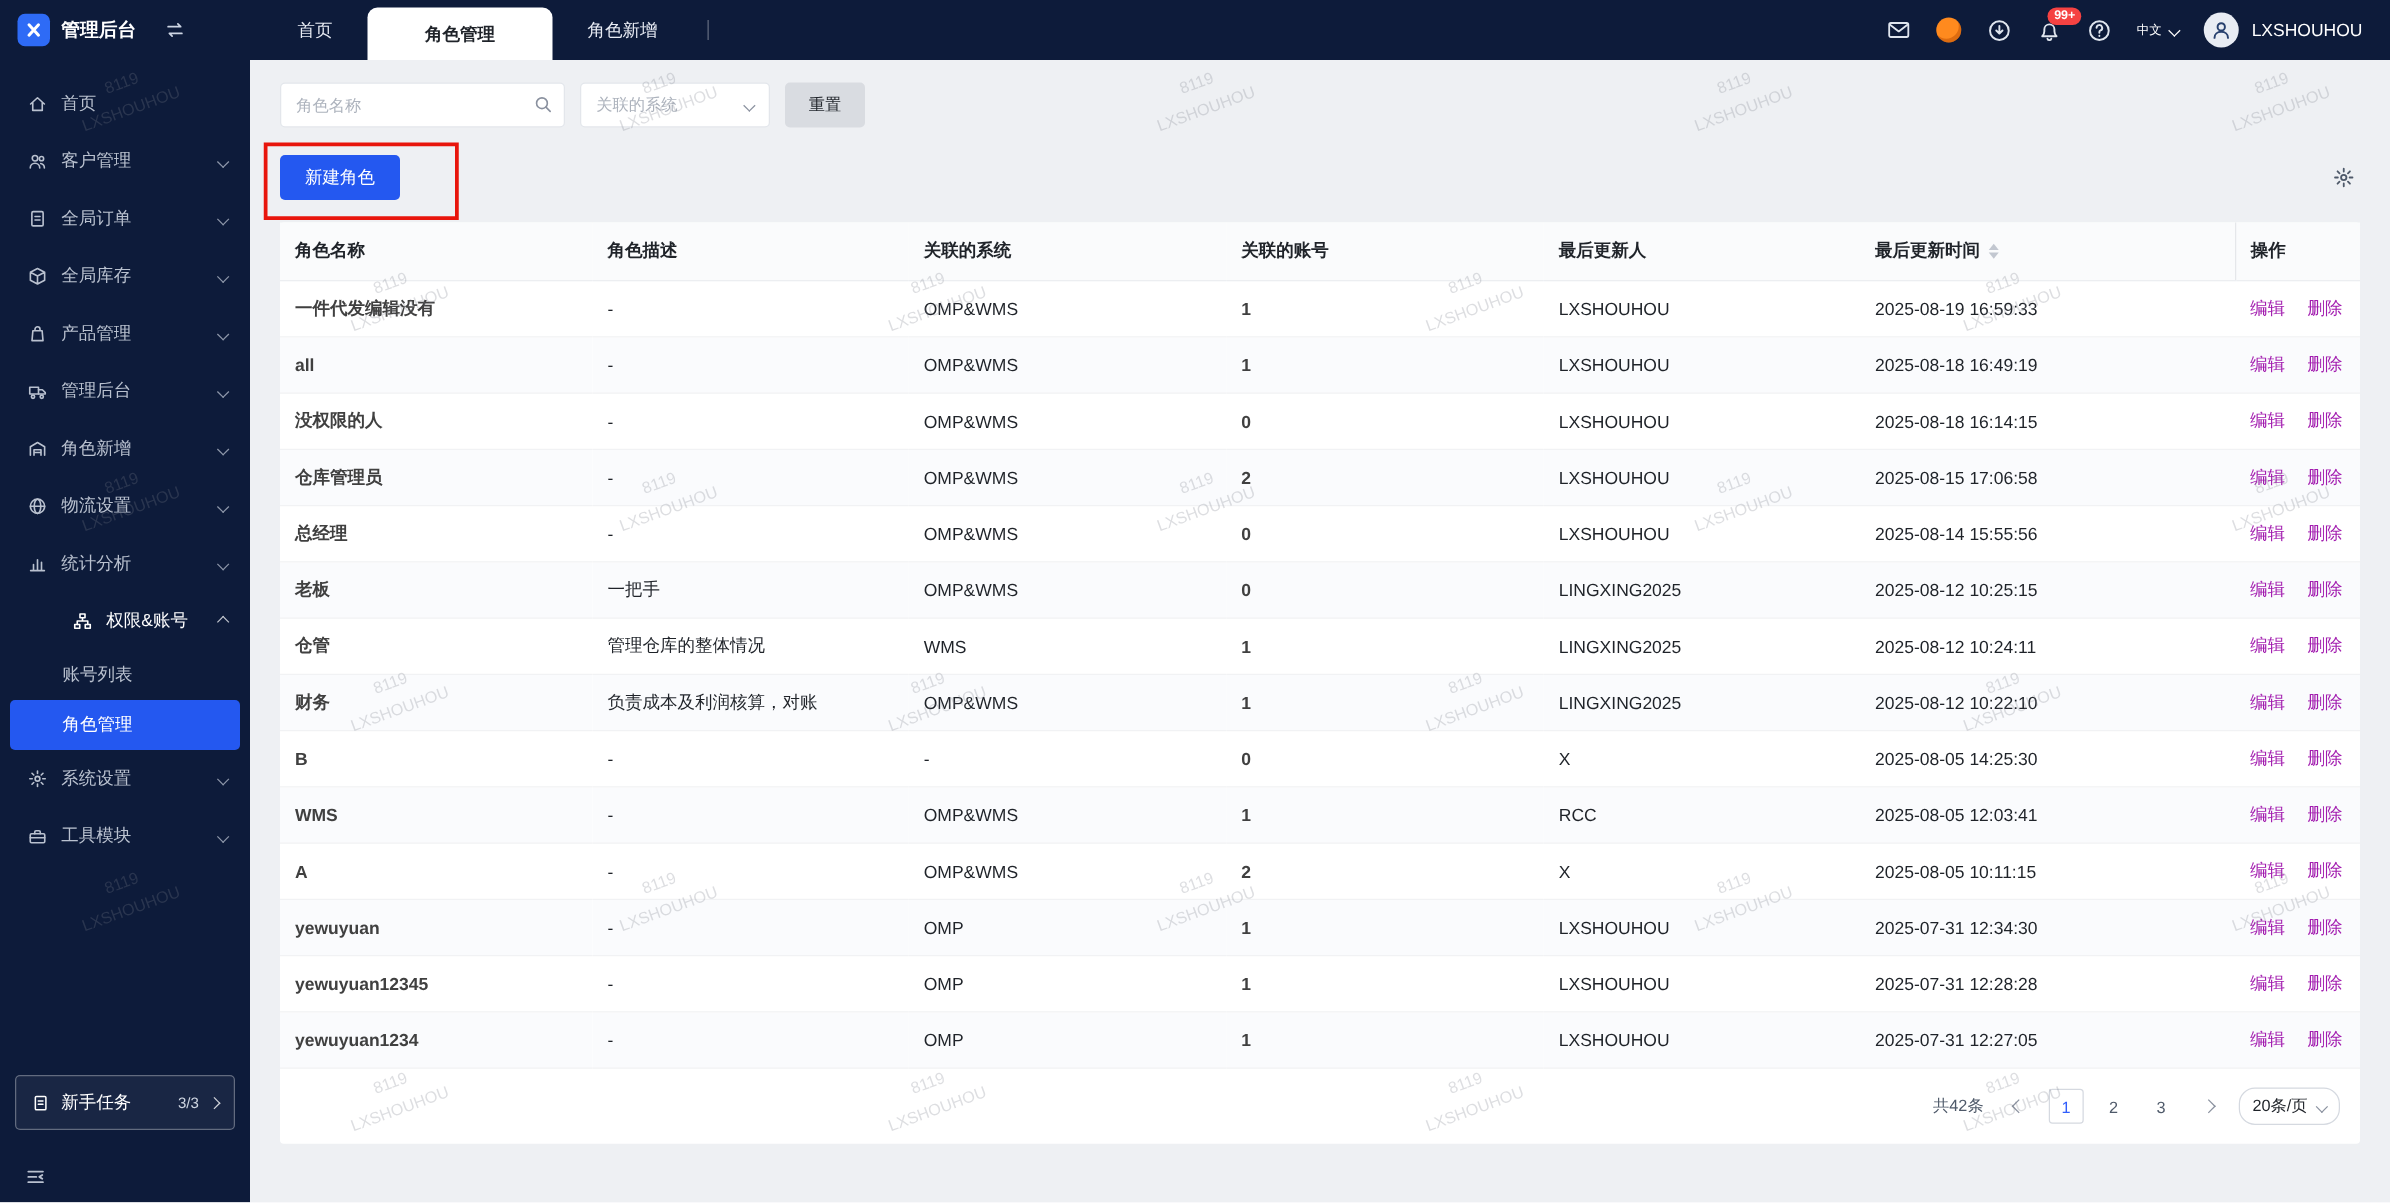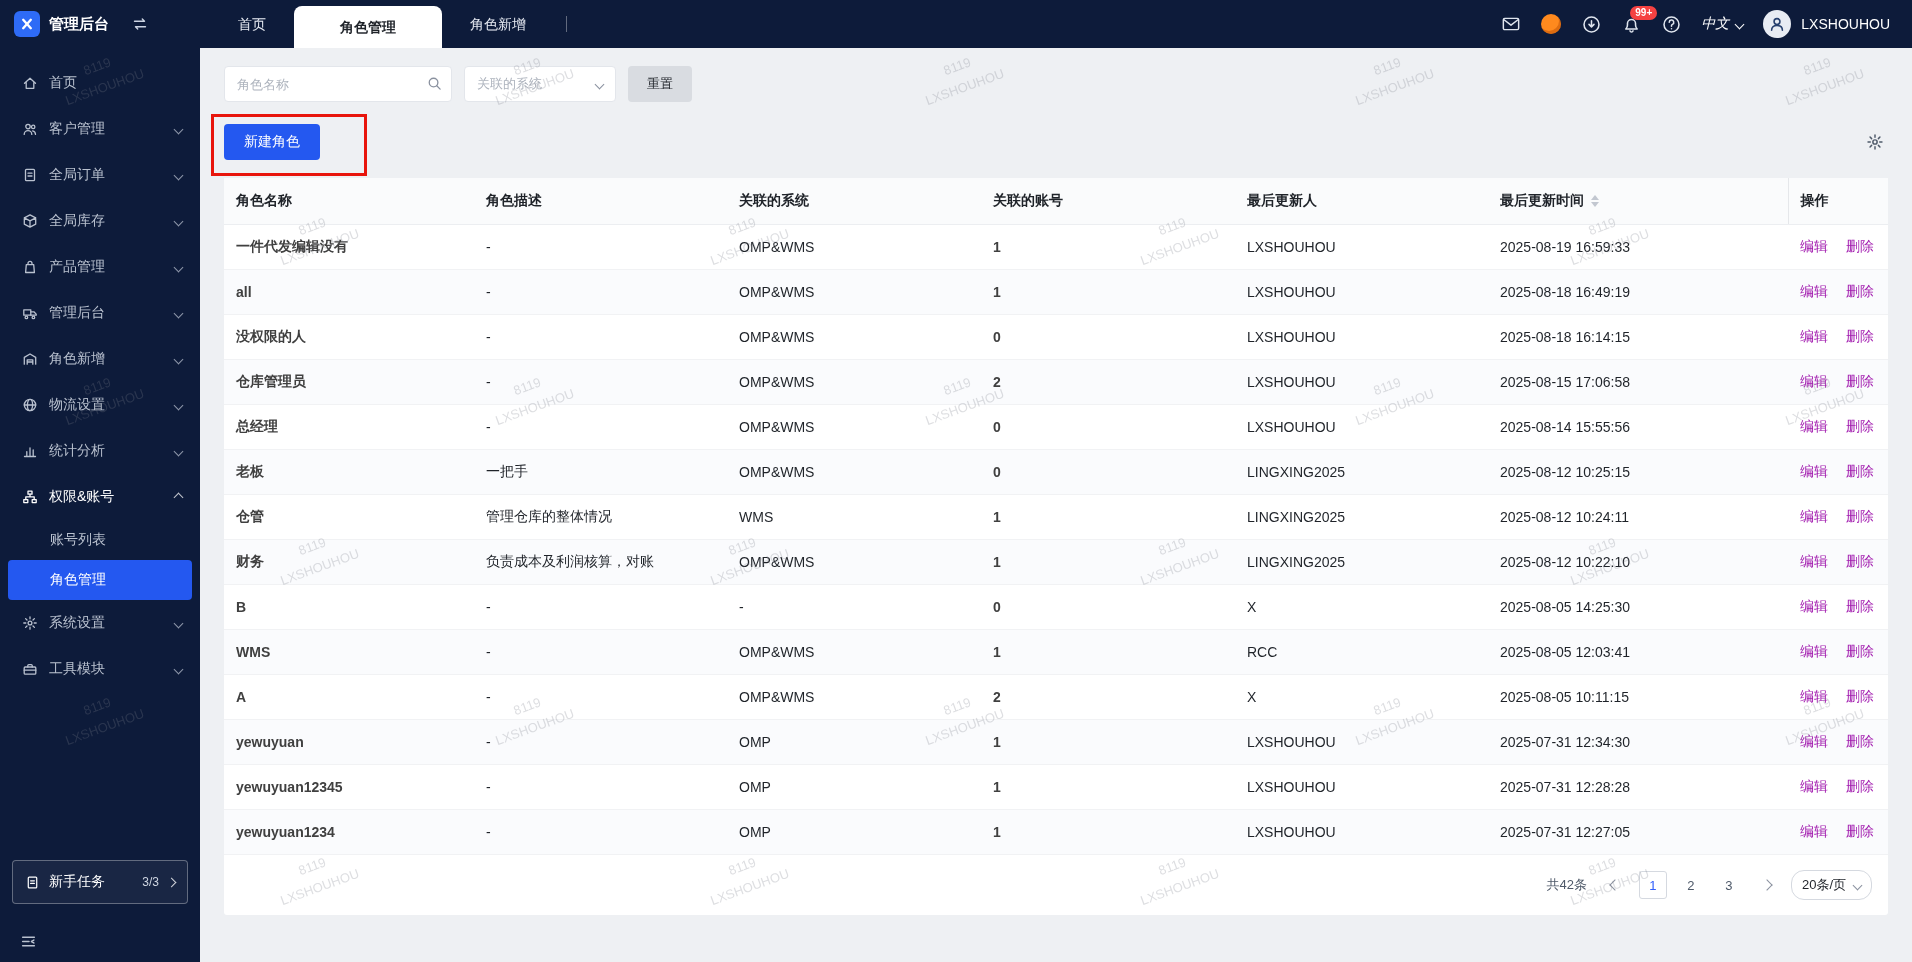--- a/index.html
+++ b/index.html
@@ -13,32 +13,32 @@
   .app-title{font-size:15px;font-weight:700;white-space:nowrap;}
   .swap{margin-left:14px;color:#cdd5e3;display:flex;align-items:center;}
   .tabs{display:flex;align-items:flex-end;margin-left:10px;}
   .tab{line-height:48px;padding:0 28px;font-size:14px;color:#e8ecf4;cursor:pointer;white-space:nowrap;}
   .tab.active{background:#fff;color:#1f2329;height:42px;line-height:42px;border-radius:8px 8px 0 0;padding:0 46px;font-weight:600;}
   .tab-divider{width:1px;height:16px;background:rgba(255,255,255,.35);align-self:center;margin-left:12px;}
   .top-right{margin-left:auto;display:flex;align-items:center;gap:20px;padding-right:22px;}
   .icon-btn{position:relative;width:20px;height:20px;color:#dfe5ee;display:flex;align-items:center;justify-content:center;cursor:pointer;flex:none;}
   .promo{width:20px;height:20px;border-radius:50%;background:#ff8a1e;box-shadow:inset -2px -3px 0 rgba(180,70,0,.45);}
   .badge{position:absolute;top:-8px;left:9px;background:#f54242;border-radius:9px;padding:1px 5px;font-size:10px;line-height:12px;color:#fff;font-weight:700;}
-  .lang{display:flex;gap:7px;align-items:center;font-size:14px;cursor:pointer;font-style:italic;}
+  .lang{display:flex;gap:7px;align-items:center;font-size:10px;cursor:pointer;}
   .avatar{width:28px;height:28px;border-radius:50%;background:#e8ecf3;color:#27406e;display:flex;align-items:center;justify-content:center;flex:none;}
   .username{font-size:14px;margin-left:-10px;}
   
   .chev{display:inline-block;width:6px;height:6px;border-right:1.5px solid currentColor;border-bottom:1.5px solid currentColor;transform:rotate(45deg);flex:none;}
   .chev.up{transform:rotate(-135deg);}
   .chev.right{transform:rotate(-45deg);}
   
   .sidebar{position:absolute;top:48px;left:0;bottom:0;width:200px;background:#0d1b3a;padding-top:12px;box-sizing:border-box;z-index:4;}
   .nav-item{height:46px;display:flex;align-items:center;gap:11px;padding:0 18px 0 22px;color:#b9c1cf;cursor:pointer;}
   .nav-item .chev{margin-left:auto;opacity:.75;}
-  .nav-item.expanded{color:#fff;}
+  .nav-item.expanded{color:#fff;margin-left:36px;}
   .nav-icon{display:flex;align-items:center;flex:none;}
   .sub-item{height:40px;display:flex;align-items:center;padding-left:42px;margin:0 8px;border-radius:4px;color:#b9c1cf;cursor:pointer;}
   .sub-item.active{background:#2458f0;color:#fff;}
   .task-box{position:absolute;left:12px;right:12px;bottom:58px;height:42px;border:1px solid rgba(255,255,255,.32);border-radius:4px;background:rgba(255,255,255,.05);display:flex;align-items:center;gap:9px;padding:0 12px;color:#fff;cursor:pointer;}
   .task-progress{margin-left:auto;font-size:12px;color:#cfd6e2;}
   .task-box .chev{opacity:.8;}
   .collapse-row{position:absolute;bottom:12px;left:20px;color:#b9c1cf;cursor:pointer;display:flex;}
   
   .main{position:absolute;left:200px;top:48px;right:0;bottom:0;background:#eef0f3;padding:18px 24px;box-sizing:border-box;overflow:hidden;}
   .filter-row{display:flex;gap:12px;align-items:center;}

